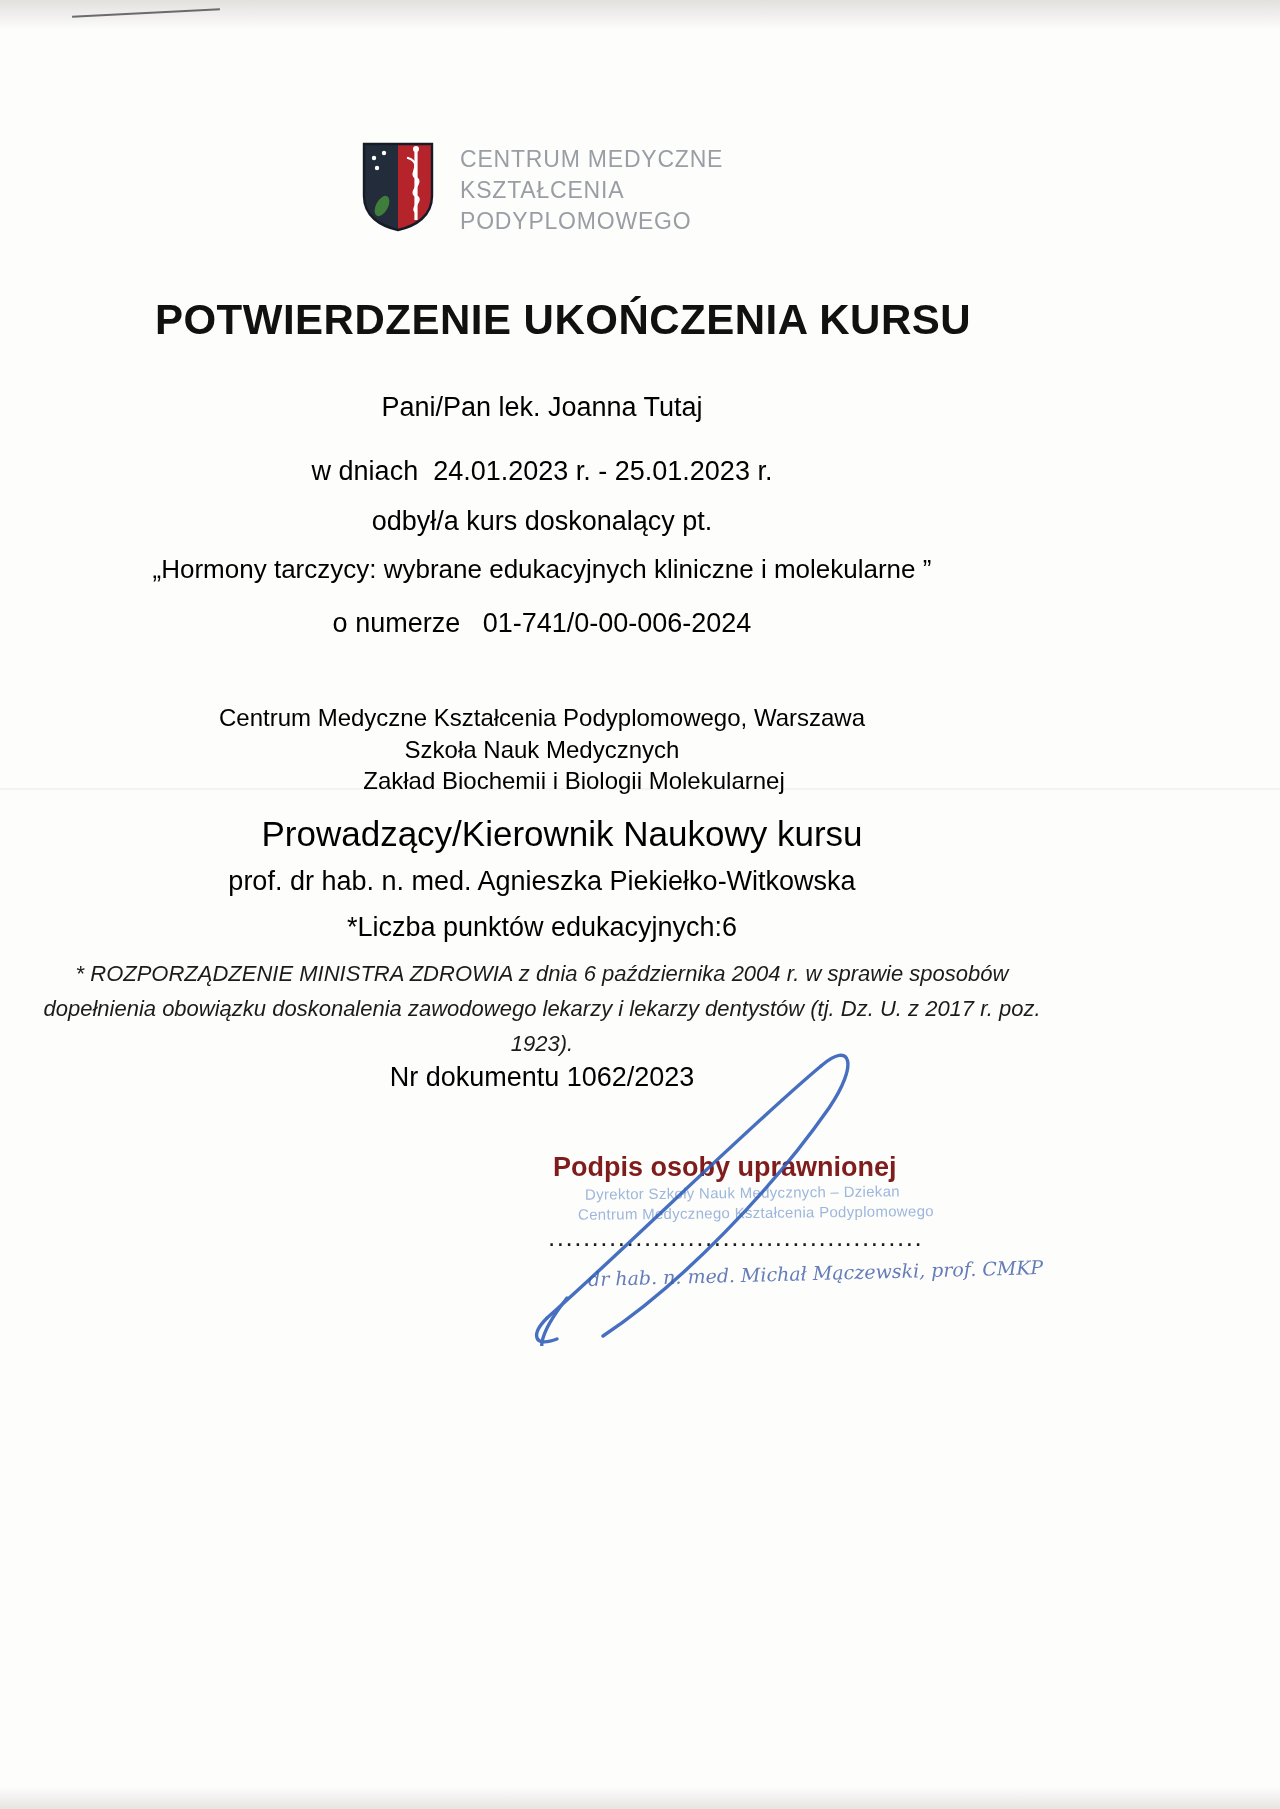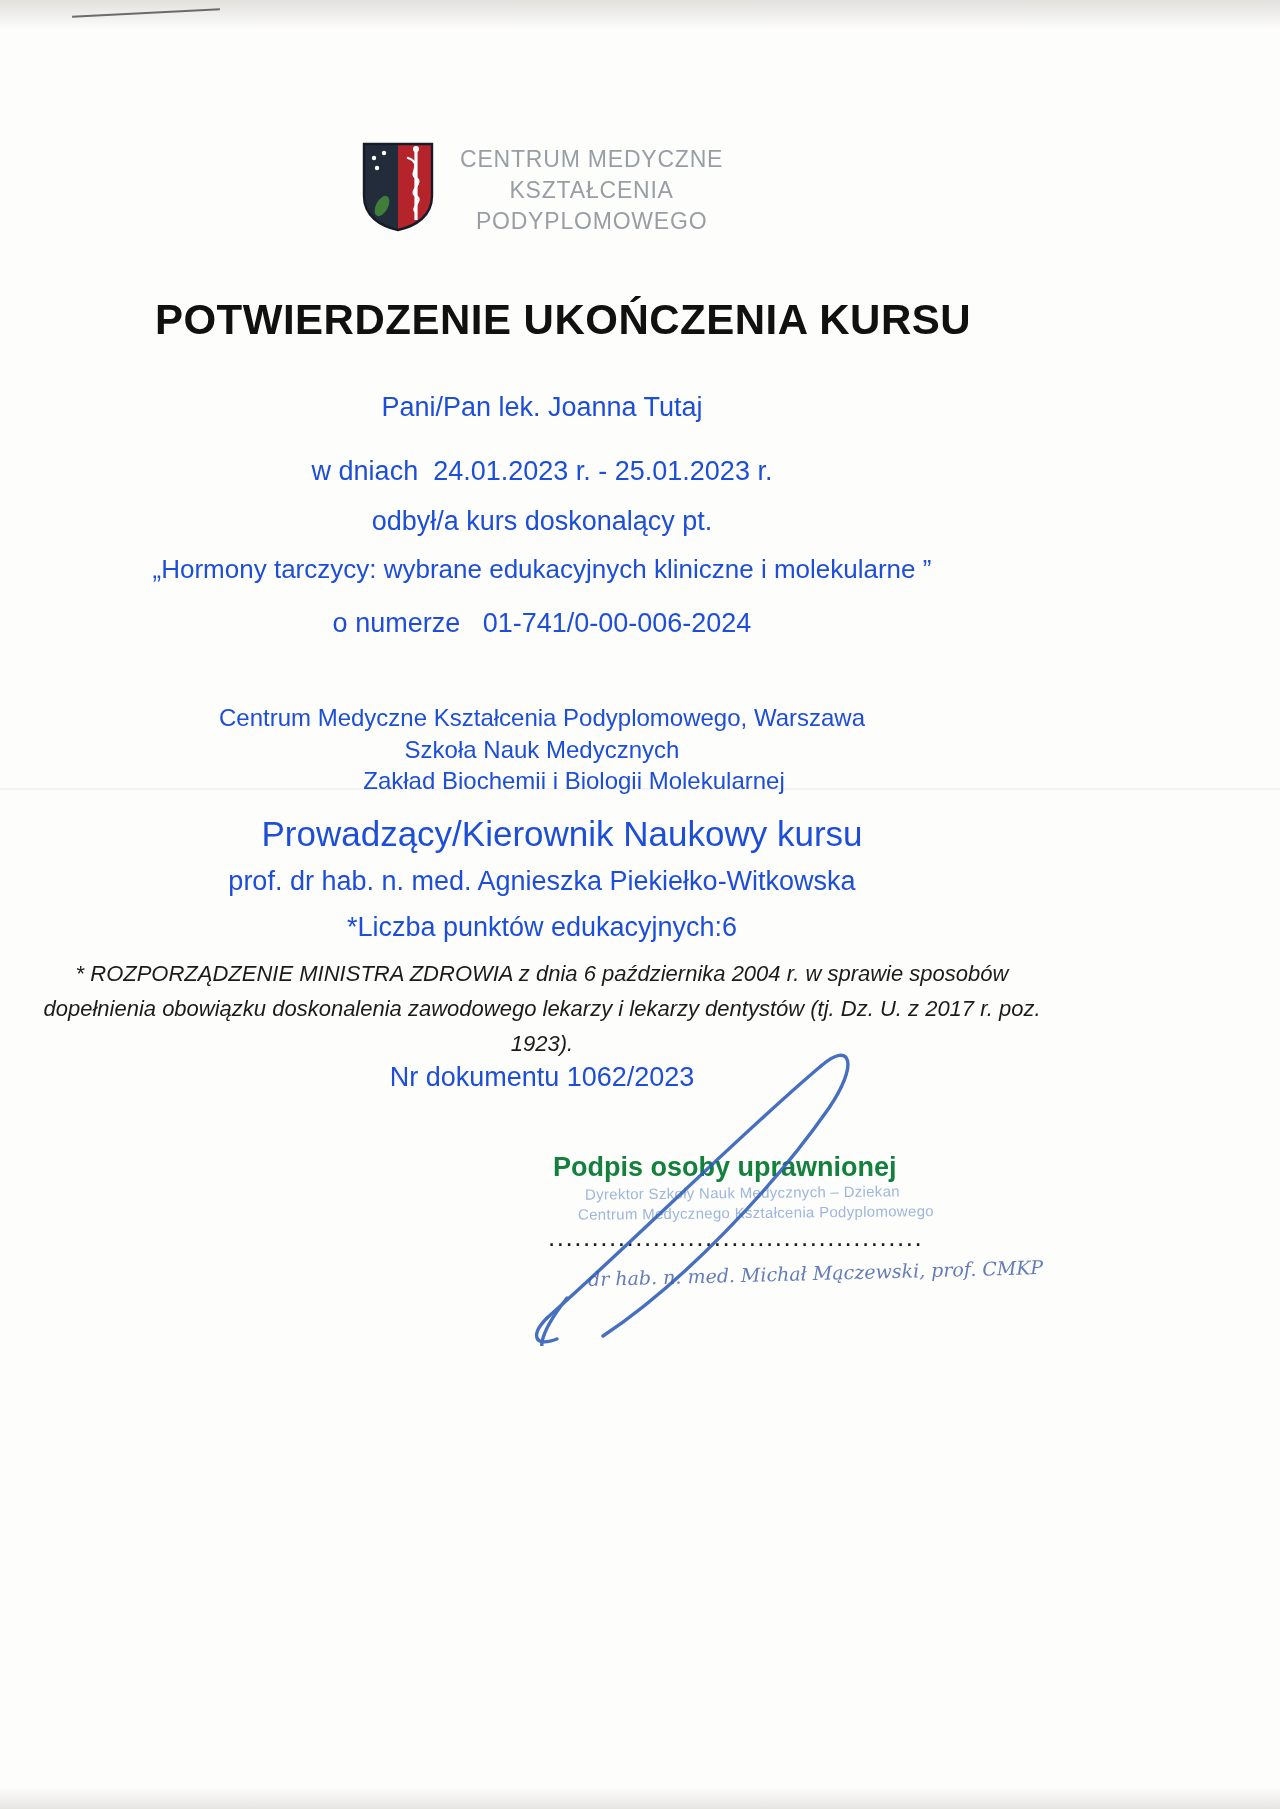--- a/index.html
+++ b/index.html
@@ -42,31 +42,30 @@
     position: absolute; top: 140px; left: 358px;
     display: flex; align-items: flex-start; gap: 22px;
   }
   .logo-shield { width: 80px; height: 92px; flex: 0 0 auto; }
   .org-name {
     color: #999ea5;
     font-size: 23px;
     line-height: 31px;
     letter-spacing: 0.8px;
     padding-top: 4px;
-    text-align: center;
   }
 
   
   .cline {
     position: absolute;
     left: 0;
     width: 1084px;
     text-align: center;
     white-space: pre-wrap;
-    color: #1d4ed8;
+    color: #000000;
   }
   .title       { top: 296px; font-size: 42px; font-weight: 700; letter-spacing: 0.5px; color: #111; padding-left: 21px; }
   .recipient   { top: 392px; font-size: 27px; }
   .dates       { top: 456px; font-size: 27px; }
   .intro       { top: 506px; font-size: 27px; }
   .topic       { top: 554px; font-size: 26px; }
   .numer       { top: 608px; font-size: 27px; }
   .orgby       { top: 658px; font-size: 26px; }
   .org1        { top: 704px; font-size: 24px; }
   .org2        { top: 736px; font-size: 24px; }
@@ -78,21 +77,21 @@
     top: 956px; left: 37px; width: 1010px;
     font-size: 22px; font-style: italic; font-weight: 500;
     line-height: 35px; text-align: center; white-space: normal;
     position: absolute; color: #1b1b1b;
   }
   .docnum      { top: 1062px; font-size: 27px; }
 
   
   .sig-label {
     position: absolute; top: 1152px; left: 553px;
-    font-size: 27px; font-weight: 600; color: #15803d;
+    font-size: 27px; font-weight: 600; color: #7f1d1d;
   }
   .stamp-1, .stamp-2 {
     position: absolute; font-size: 15px; color: #7d9fd0; opacity: .75;
     letter-spacing: .3px; transform: rotate(-0.6deg); white-space: nowrap;
   }
   .stamp-1 { top: 1184px; left: 585px; }
   .stamp-2 { top: 1204px; left: 578px; }
   .dotted {
     position: absolute; top: 1222px; left: 548px;
     font-size: 26px; letter-spacing: 1.5px; color: #1b1b1b; white-space: nowrap;

